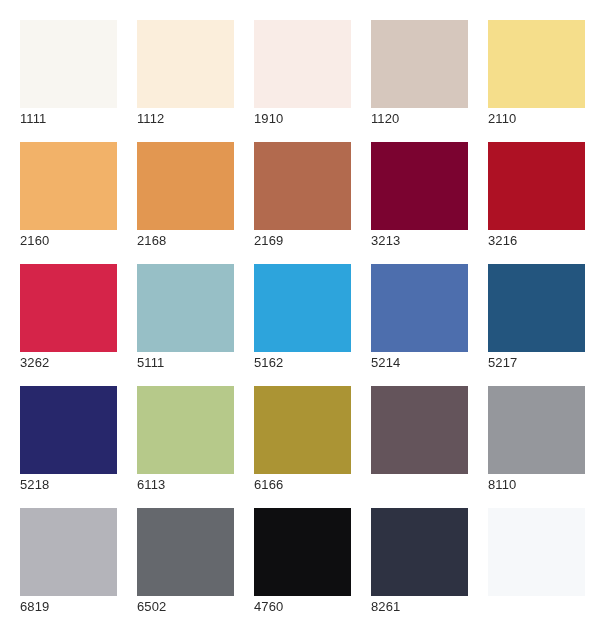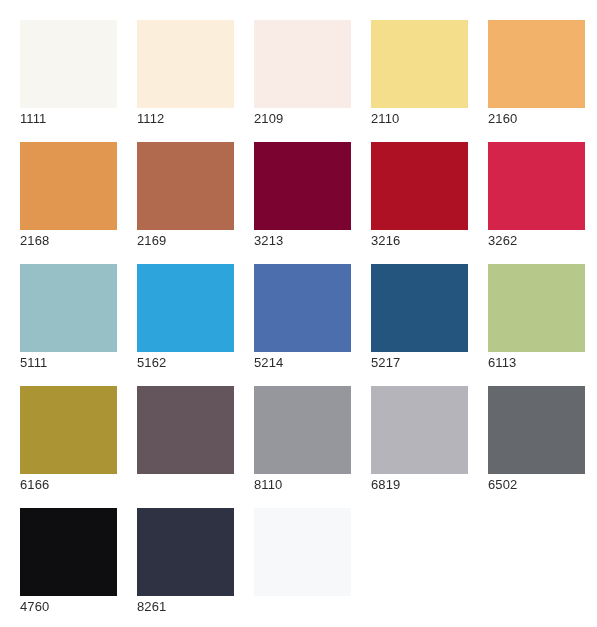--- a/index.html
+++ b/index.html
@@ -62,21 +62,25 @@
     <div class="swatch-cell">
       <div class="swatch-chip" style="background-color: rgb(248, 246, 241);"></div>
       <div class="swatch-label">1111</div>
     </div>
     <div class="swatch-cell">
       <div class="swatch-chip" style="background-color: rgb(251, 238, 219);"></div>
       <div class="swatch-label">1112</div>
     </div>
     <div class="swatch-cell">
       <div class="swatch-chip" style="background-color: rgb(249, 236, 231);"></div>
-      <div class="swatch-label">2109</div>
+      <div class="swatch-label">1910</div>
+    </div>
+    <div class="swatch-cell">
+      <div class="swatch-chip" style="background-color: rgb(214, 199, 189);"></div>
+      <div class="swatch-label">1120</div>
     </div>
     <div class="swatch-cell">
       <div class="swatch-chip" style="background-color: rgb(245, 222, 139);"></div>
       <div class="swatch-label">2110</div>
     </div>
     <div class="swatch-cell">
       <div class="swatch-chip" style="background-color: rgb(242, 178, 105);"></div>
       <div class="swatch-label">2160</div>
     </div>
     <div class="swatch-cell">
@@ -109,20 +113,24 @@
     </div>
     <div class="swatch-cell">
       <div class="swatch-chip" style="background-color: rgb(77, 110, 173);"></div>
       <div class="swatch-label">5214</div>
     </div>
     <div class="swatch-cell">
       <div class="swatch-chip" style="background-color: rgb(35, 85, 126);"></div>
       <div class="swatch-label">5217</div>
     </div>
     <div class="swatch-cell">
+      <div class="swatch-chip" style="background-color: rgb(39, 39, 107);"></div>
+      <div class="swatch-label">5218</div>
+    </div>
+    <div class="swatch-cell">
       <div class="swatch-chip" style="background-color: rgb(182, 201, 138);"></div>
       <div class="swatch-label">6113</div>
     </div>
     <div class="swatch-cell">
       <div class="swatch-chip" style="background-color: rgb(171, 148, 52);"></div>
       <div class="swatch-label">6166</div>
     </div>
     <div class="swatch-cell">
       <div class="swatch-chip" style="background-color: rgb(100, 84, 91);"></div>
     </div>

